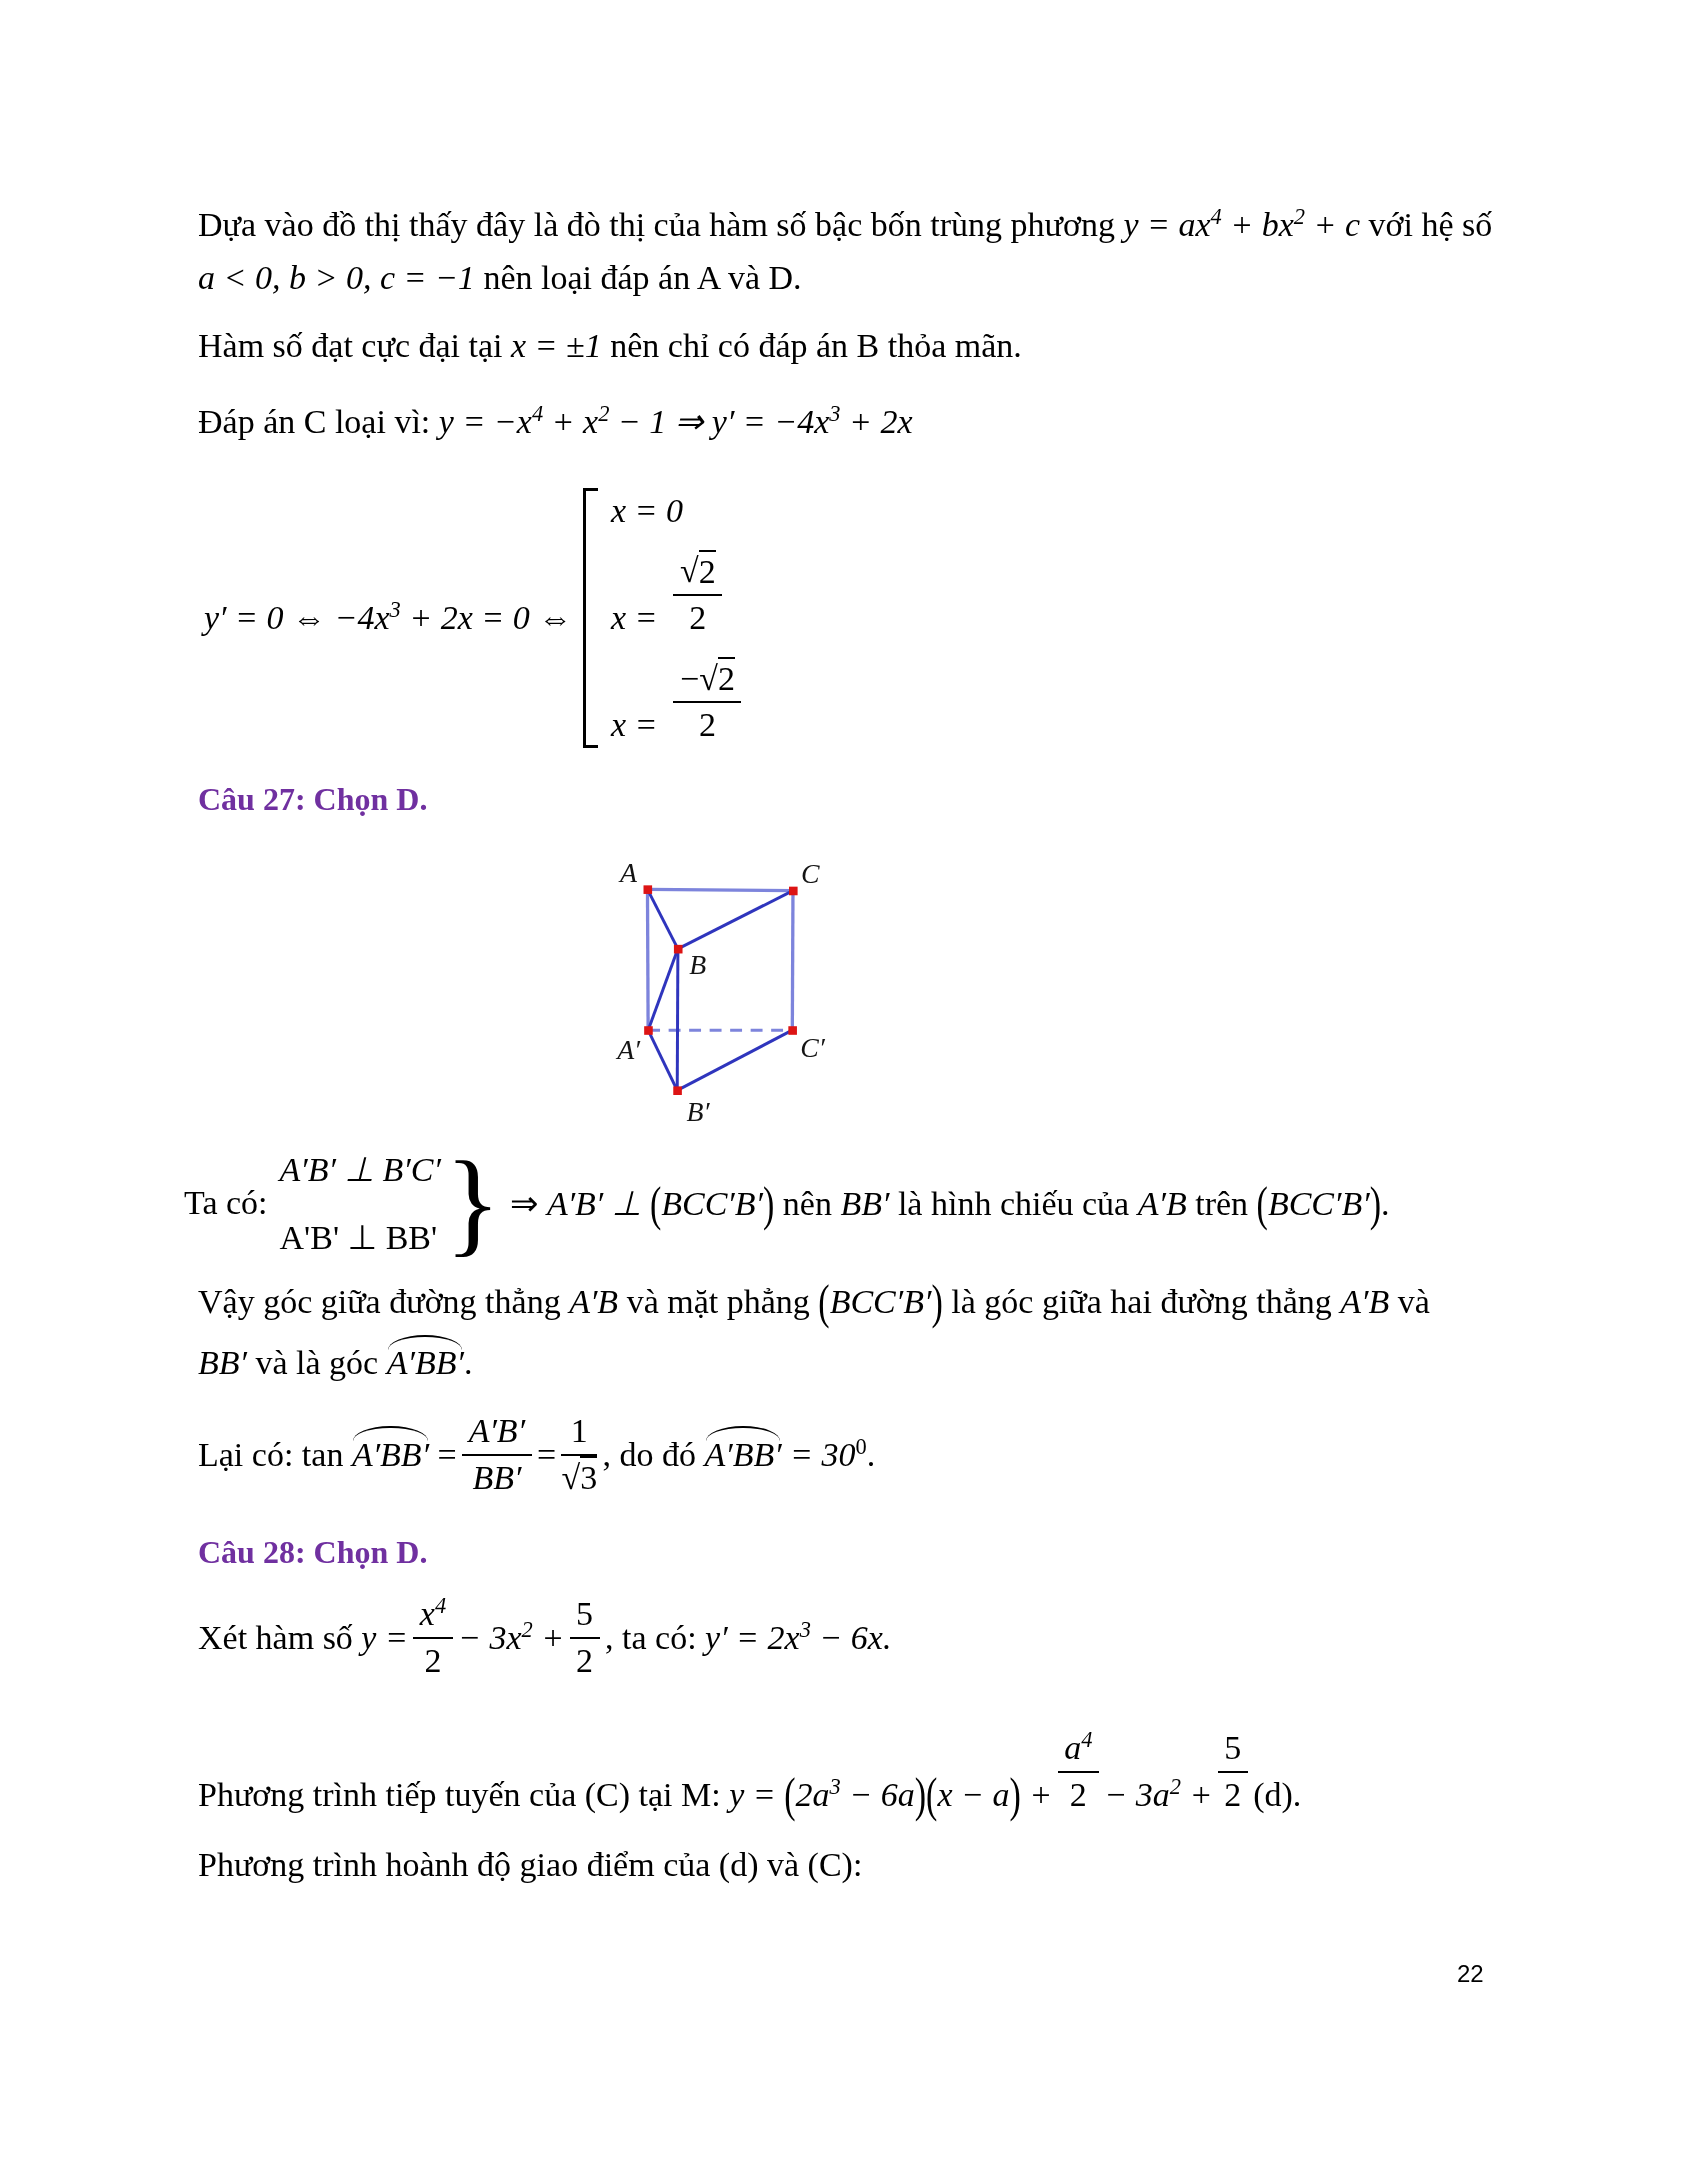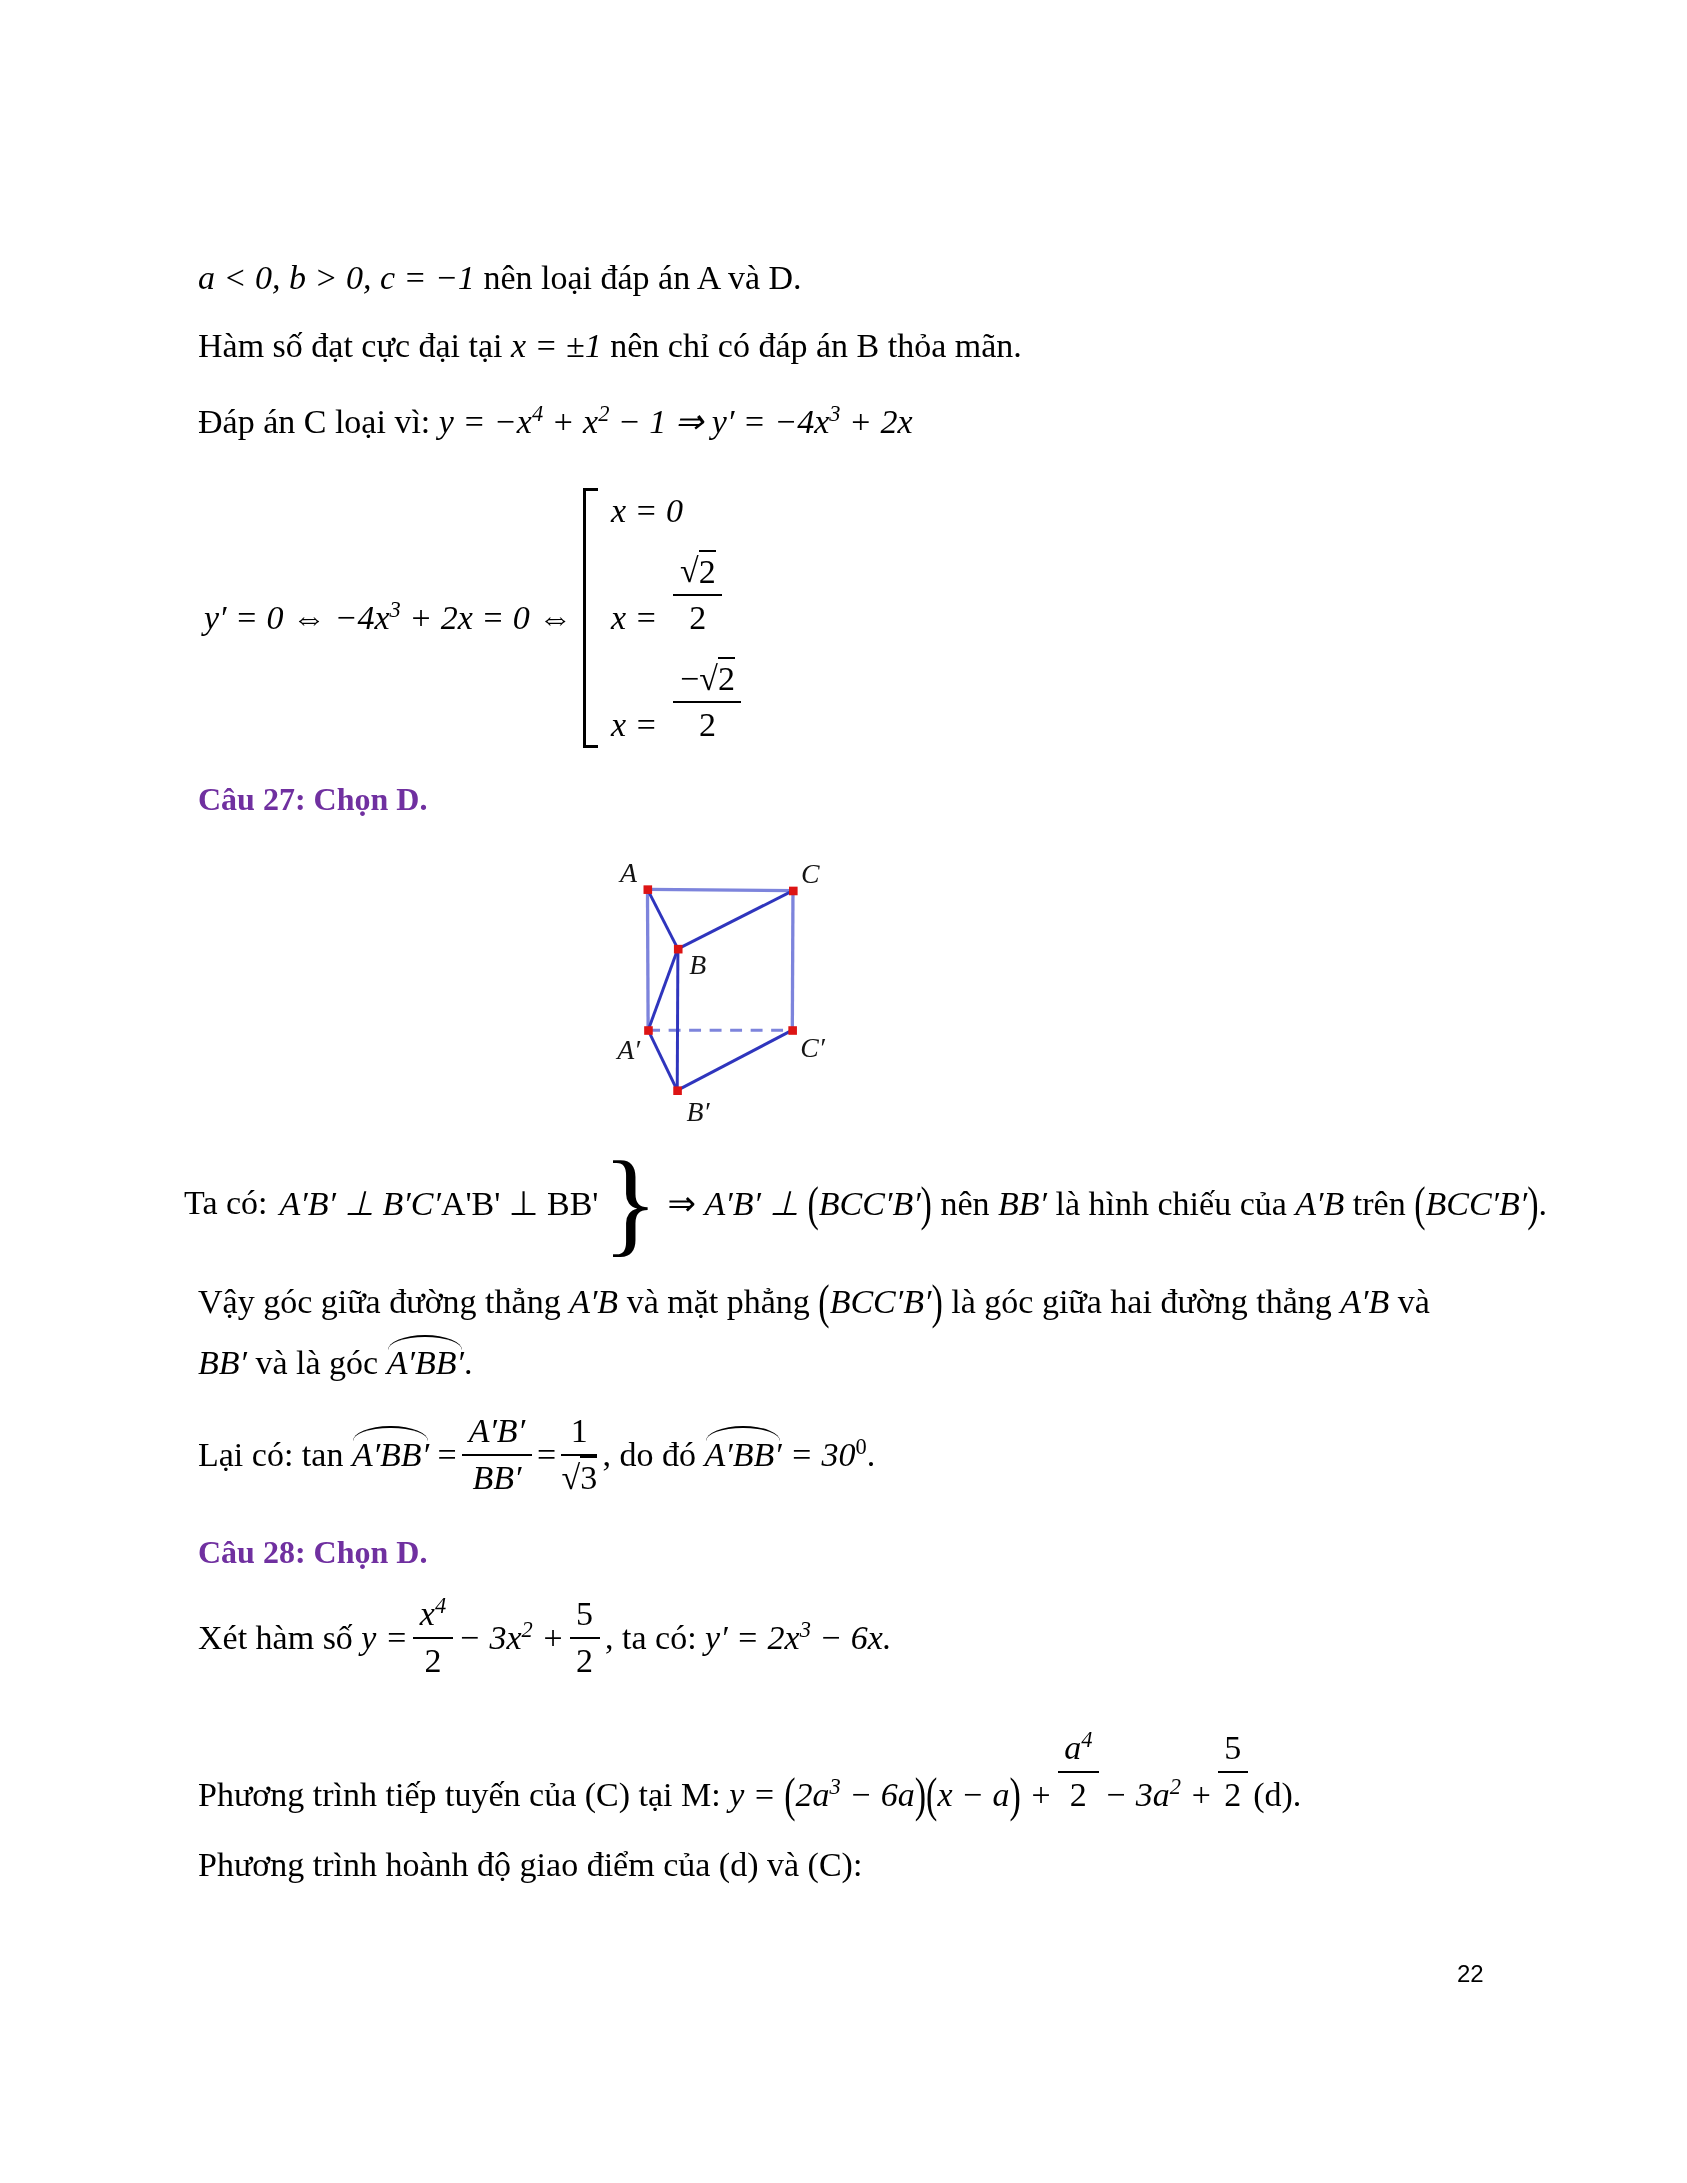--- a/index.html
+++ b/index.html
@@ -18,40 +18,43 @@
   .rval{border-top:2.6px solid #000;padding-top:0.7px;}
   
   .heading{color:#7030A0;font-weight:bold;font-size:32px;}
   
   .cases{display:inline-flex;align-items:stretch;vertical-align:middle;margin-left:10.6px;}
   .bracket{border-left:3.3px solid #000;border-top:3.3px solid #000;border-bottom:3.3px solid #000;
            width:12px;margin-right:13.2px;}
   .col{display:flex;flex-direction:column;justify-content:space-between;row-gap:22.5px;padding:4px 0;}
   .case{display:flex;align-items:flex-end;column-gap:10.6px;}
   
-  .stack{display:inline-flex;row-gap:28px;vertical-align:middle;
+  .stack{display:inline-flex;flex-direction:column;row-gap:28px;vertical-align:middle;
          margin:0 4px 0 12px;text-align:left;}
   .brace{font-size:116px;line-height:0.85;vertical-align:middle;font-style:normal;display:inline-block;}
   
   .arcwrap{position:relative;display:inline-block;}
   .arcline{position:absolute;top:-9.3px;left:2%;width:96%;height:13.2px;border-top:2.6px solid #000;
            border-radius:50% 50% 0 0/100% 100% 0 0;}
   
   .lp,.rp{display:inline-block;transform:scaleY(1.45);transform-origin:center;font-style:normal;}
   .pagenum{font-family:Liberation Sans, sans-serif;font-size:24px;color:#000;}
   .dlabel{font-family:"Liberation Serif",serif;font-style:italic;font-size:42px;fill:#141414;}
   .edgeD{stroke:#2f35bd;stroke-width:4.5;fill:none;}
   .edgeL{stroke:#7d84dc;stroke-width:5;fill:none;}
   .edgeDash{stroke:#7d84dc;stroke-width:4.5;fill:none;stroke-dasharray:18 13;}
 </style>
 </head>
 <body>
 
 <div class="page">
 
+  <div class="abs" style="left:198px;top:206px;width:1323px;">
+    <span>Dựa vào đồ thị thấy đây là đò thị của hàm số bậc bốn trùng phương </span><span class="it">y = ax</span><sup class="it">4</sup><span class="it"> + bx</span><sup class="it">2</sup><span class="it"> + c</span><span> với hệ số</span>
+  </div>
 
   <div class="abs" style="left:198px;top:259px;width:1323px;">
     <span class="it">a &lt; 0, b &gt; 0, c = −1</span><span> nên loại đáp án A và D.</span>
   </div>
 
   <div class="abs" style="left:198px;top:327px;width:1323px;">
     <span>Hàm số đạt cực đại tại </span><span class="it">x = ±1</span><span> nên chỉ có đáp án B thỏa mãn.</span>
   </div>
 
   <div class="abs" style="left:198px;top:401px;width:1323px;">

